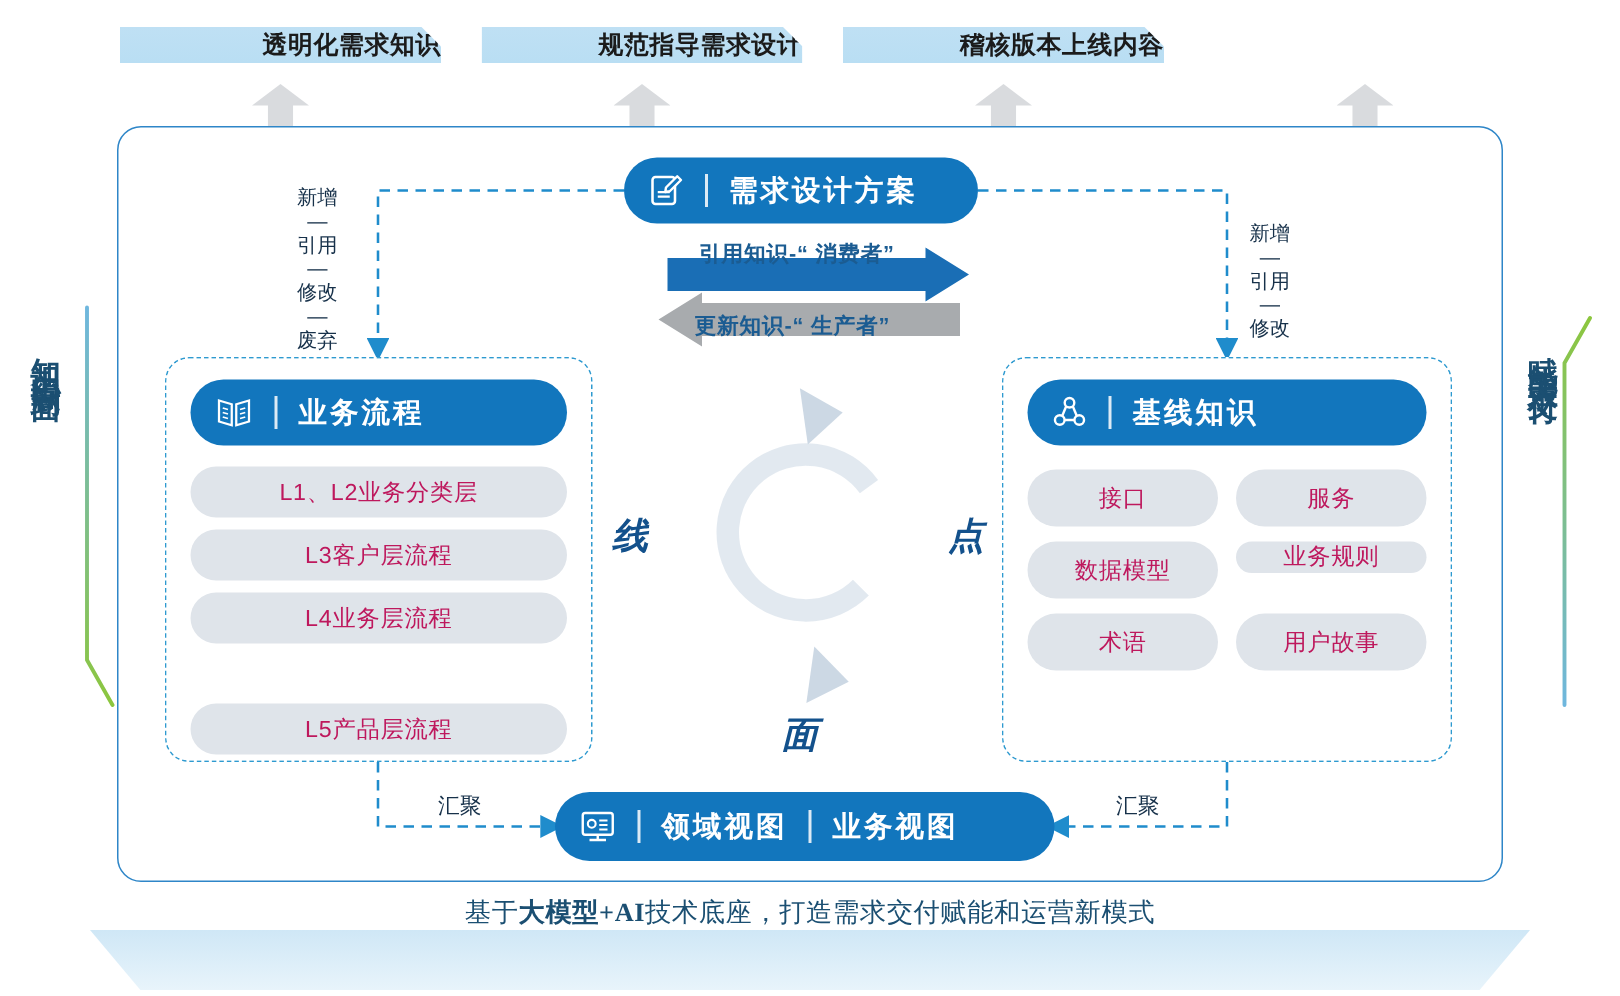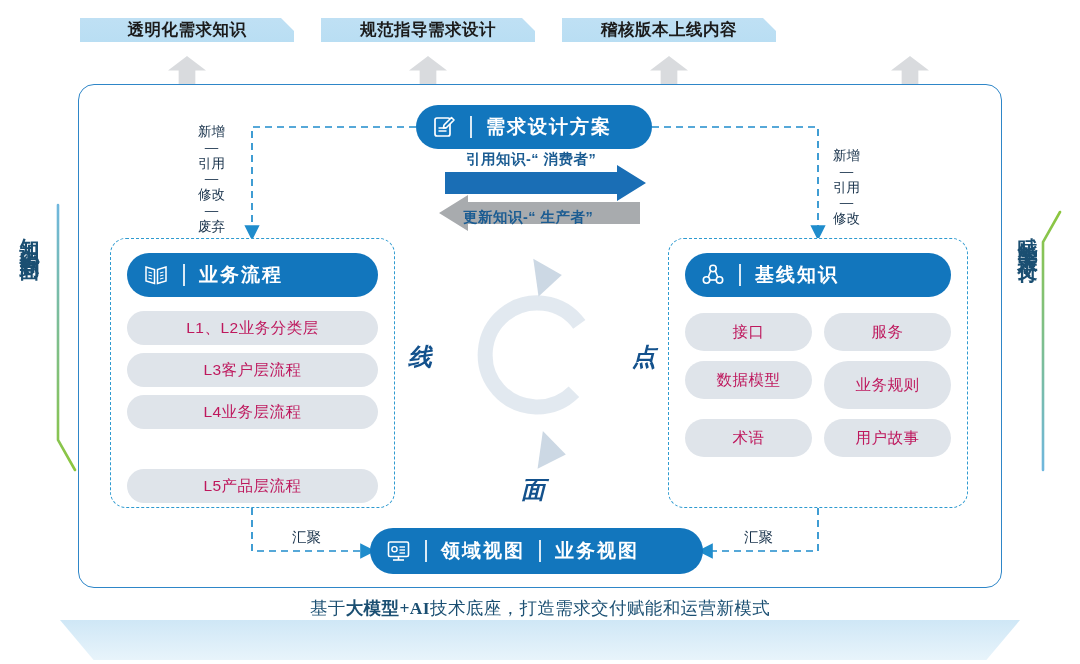--- a/index.html
+++ b/index.html
@@ -13,21 +13,21 @@
 
   
   .top-box {
     position: absolute;
     height: 24px;
     background: linear-gradient(180deg, #bfe0f4 0%, #b9def3 100%);
     color: #1b1b1b;
     font-size: 16.5px;
     font-weight: bold;
     letter-spacing: .5px;
-    display: flex; align-items: center; justify-content: center;
+    display: flex; align-items: center; justify-content: flex-end;
     clip-path: polygon(0 0, calc(100% - 13px) 0, 100% 13px, 100% 100%, 0 100%);
   }
   .up-arrow {
     position: absolute;
     width: 38px; height: 32px;
     background: #d2d5d8;
     clip-path: polygon(50% 0, 100% 45%, 72% 45%, 72% 100%, 28% 100%, 28% 45%, 0 45%);
     opacity: .85;
   }
 
@@ -228,21 +228,21 @@
         <rect x="3" y="3" width="15" height="18" rx="2" stroke="#fff" stroke-width="1.7"></rect>
         <line x1="6.5" y1="13" x2="14.5" y2="13" stroke="#fff" stroke-width="1.5"></line>
         <line x1="6.5" y1="16" x2="14.5" y2="16" stroke="#fff" stroke-width="1.5"></line>
         <path d="M12 10 L19.5 2.5 L22 5 L14.5 12.5 L11.5 13 Z" fill="#1276bd" stroke="#fff" stroke-width="1.6" stroke-linejoin="round"></path>
       </svg>
     </span>
     <span class="sep"></span>
     <span class="ttl">需求设计方案</span>
   </div>
 
-  <div class="band-label" style="left:466px; top:150px;">引用知识-“ 消费者”</div>
+  <div class="band-label" style="left:466px; top:160px;">引用知识-“ 消费者”</div>
   <div class="band-label" style="left:463px; top:208px;">更新知识-“ 生产者”</div>
 
   <div class="flow-label" style="left:198px; top:122px;">
     <div>新增</div>
     <span class="dash">—</span>
     <div>引用</div>
     <span class="dash">—</span>
     <div>修改</div>
     <span class="dash">—</span>
     <div>废弃</div>
@@ -295,21 +295,21 @@
         </svg>
       </span>
       <span class="sep"></span>
       <span class="ttl">基线知识</span>
     </div>
 
     <div style="display:grid;grid-template-columns:1fr 1fr;gap:10px 12px;margin-top:16px;">
       <div class="item-pill" style="height:38px;">接口</div>
       <div class="item-pill" style="height:38px;">服务</div>
       <div class="item-pill" style="height:38px;">数据模型</div>
-      <div class="item-pill" style="height:48px;">业务规则</div>
+      <div class="item-pill" style="height:21px;">业务规则</div>
       <div class="item-pill" style="height:38px;">术语</div>
       <div class="item-pill" style="height:38px;">用户故事</div>
     </div>
   </div>
 
   <div class="cycle-word" style="left:408px; top:341px;">线</div>
   <div class="cycle-word" style="left:632px; top:341px;">点</div>
   <div class="cycle-word" style="left:521px; top:474px;">面</div>
 
   <div class="merge-label" style="left:292px; top:528px;">汇聚</div>

